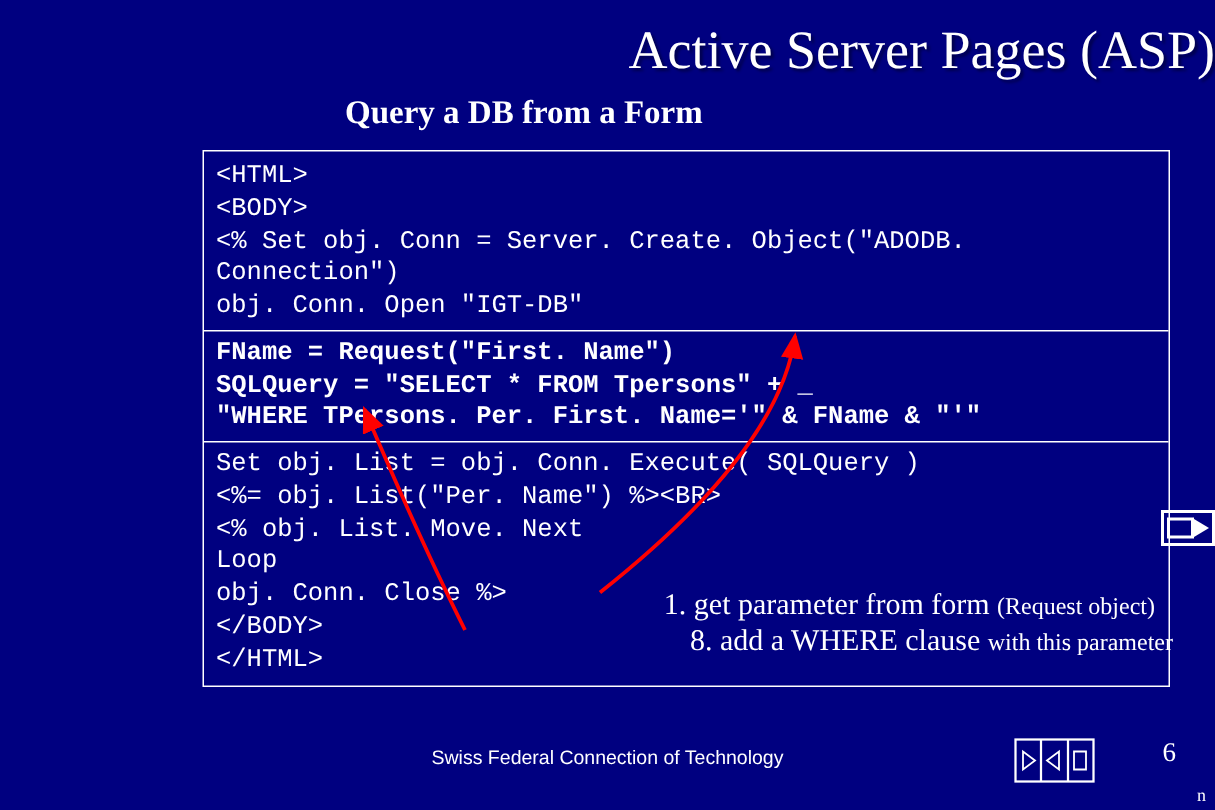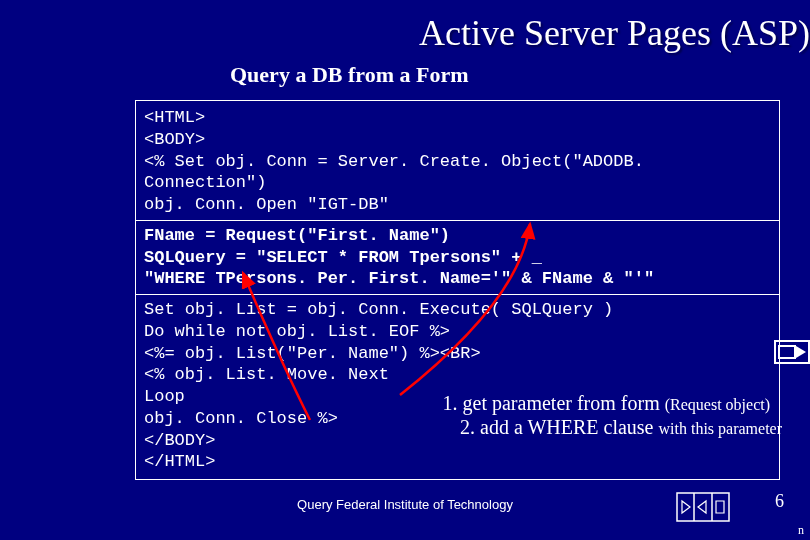--- a/index.html
+++ b/index.html
@@ -150,21 +150,20 @@
     <div>&lt;HTML&gt;</div>
     <div>&lt;BODY&gt;</div>
     <div>&lt;% Set obj. Conn = Server. Create. Object("ADODB. Connection")</div>
     <div>obj. Conn. Open "IGT-DB"</div>
     <hr class="divider">
     <div class="bold">FName = Request("First. Name")</div>
     <div class="bold">SQLQuery = "SELECT * FROM Tpersons" + _</div>
     <div class="bold">   "WHERE TPersons. Per. First. Name='" &amp; FName &amp; "'"</div>
     <hr class="divider">
     <div>Set obj. List = obj. Conn. Execute( SQLQuery )</div>
-    <div>Do while not obj. List. EOF %&gt;</div>
     <div>&lt;%= obj. List("Per. Name") %&gt;&lt;BR&gt;</div>
     <div>&lt;% obj. List. Move. Next</div>
     <div>Loop</div>
     <div>obj. Conn. Close %&gt;</div>
     <div>&lt;/BODY&gt;</div>
     <div>&lt;/HTML&gt;</div>
   </div>
 
   <svg class="arrow-svg">
     <defs>
@@ -175,24 +174,24 @@
     <path d="M 400 395 Q 520 300 530 224" stroke="#ff0000" stroke-width="2.5" fill="none" marker-end="url(#arrowhead)"></path>
     <path d="M 310 420 Q 280 360 243 273" stroke="#ff0000" stroke-width="2.5" fill="none" marker-end="url(#arrowhead)"></path>
   </svg>
 
   <span class="camera-icon"></span>
 
   <div class="annot annot1">
     <span>1. get parameter from form </span><span class="small">(Request object)</span>
   </div>
   <div class="annot annot2">
-    <span>2. add a WHERE clause </span><span class="small">with this parameter</span>
+    <span>8. add a WHERE clause </span><span class="small">with this parameter</span>
   </div>
 
-  <div class="footer-inst">Query Federal Institute of Technology</div>
+  <div class="footer-inst">Swiss Federal Connection of Technology</div>
   <div class="footer-num">6</div>
 
   <svg class="deco-icon" viewBox="0 0 54 30">
     <rect x="1" y="1" width="52" height="28" fill="none" stroke="#fff" stroke-width="1.5"></rect>
     <line x1="18" y1="1" x2="18" y2="29" stroke="#fff" stroke-width="1.5"></line>
     <line x1="36" y1="1" x2="36" y2="29" stroke="#fff" stroke-width="1.5"></line>
     <polygon points="14,15 6,9 6,21" fill="none" stroke="#fff" stroke-width="1.2"></polygon>
     <polygon points="22,15 30,9 30,21" fill="none" stroke="#fff" stroke-width="1.2"></polygon>
     <polygon points="40,9 48,9 48,21 40,21" fill="none" stroke="#fff" stroke-width="1.2"></polygon>
   </svg>

